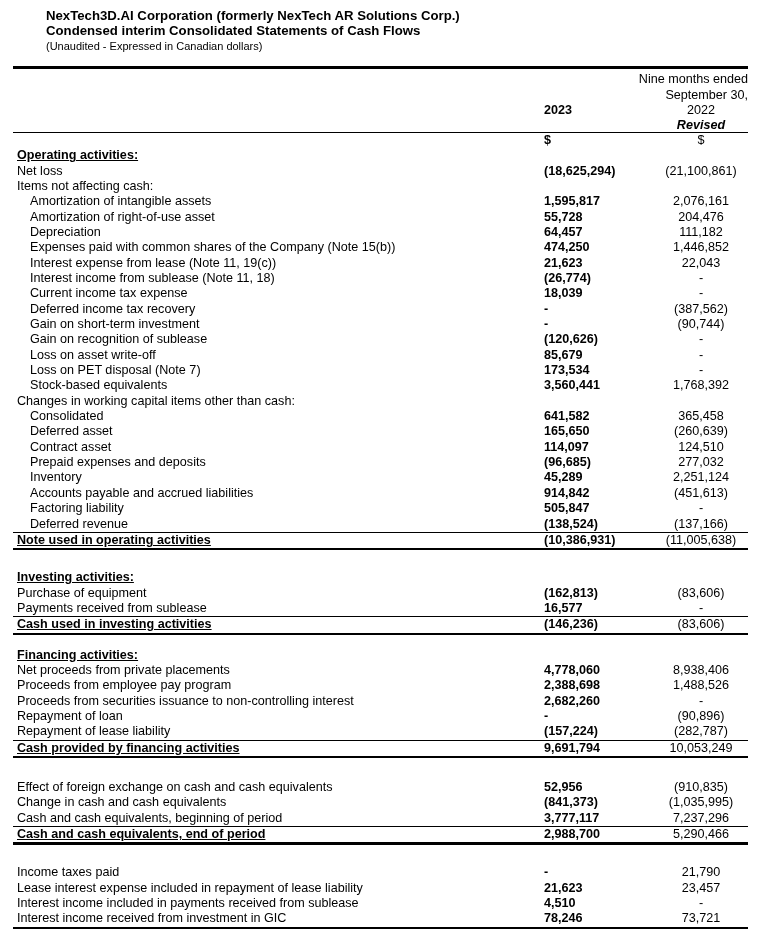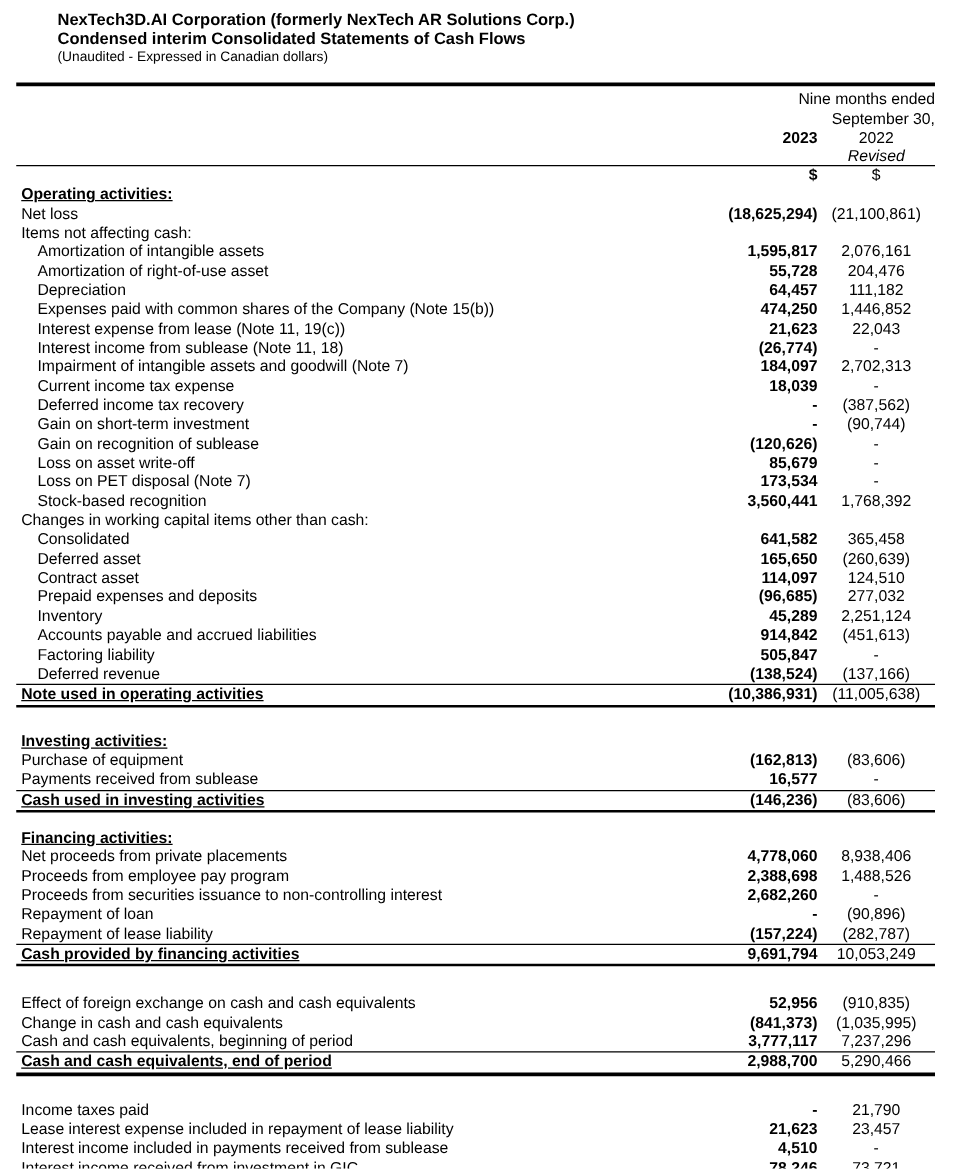--- a/index.html
+++ b/index.html
@@ -44,32 +44,31 @@
   .hrow:first-child { margin-top: 3px; }
   .lbl {
     flex: 1 1 auto;
     padding-left: 4px;
     white-space: nowrap;
     overflow: hidden;
   }
   .lbl.ind { padding-left: 17px; }
   .c1 {
     flex: 0 0 110px;
-    text-align: right;
     font-weight: bold;
     white-space: nowrap;
   }
   .c2 {
     flex: 0 0 94px;
     text-align: center;
     white-space: nowrap;
   }
   .bold .lbl { font-weight: bold; text-decoration: underline; }
   .hdr-right { text-align: right; }
-  .italic { font-style: italic; font-weight: normal; }
+  .italic { font-style: italic; font-weight: bold; }
   .revised-row { height: 14px; line-height: 14px; border-bottom: 1px solid #000; }
   .dollar-row { height: 15px; line-height: 15px; }
   .rule-thin  { border-bottom: 1px solid #000; }
   .rule-medium{ border-bottom: 2px solid #000; }
   .rule-thick { border-bottom: 3px solid #000; }
   .spacer { width: 100%; }
 </style>
 </head>
 <body>
 
@@ -149,25 +148,20 @@
           <span class="lbl ind">Interest expense from lease (Note 11, 19(c))</span>
           <span class="c1">21,623</span>
           <span class="c2">22,043</span>
         </div>
         <div class="row">
           <span class="lbl ind">Interest income from sublease (Note 11, 18)</span>
           <span class="c1">(26,774)</span>
           <span class="c2">-</span>
         </div>
         <div class="row">
-          <span class="lbl ind">Impairment of intangible assets and goodwill (Note 7)</span>
-          <span class="c1">184,097</span>
-          <span class="c2">2,702,313</span>
-        </div>
-        <div class="row">
           <span class="lbl ind">Current income tax expense</span>
           <span class="c1">18,039</span>
           <span class="c2">-</span>
         </div>
         <div class="row">
           <span class="lbl ind">Deferred income tax recovery</span>
           <span class="c1">-</span>
           <span class="c2">(387,562)</span>
         </div>
         <div class="row">
@@ -184,21 +178,21 @@
           <span class="lbl ind">Loss on asset write-off</span>
           <span class="c1">85,679</span>
           <span class="c2">-</span>
         </div>
         <div class="row">
           <span class="lbl ind">Loss on PET disposal (Note 7)</span>
           <span class="c1">173,534</span>
           <span class="c2">-</span>
         </div>
         <div class="row">
-          <span class="lbl ind">Stock-based recognition</span>
+          <span class="lbl ind">Stock-based equivalents</span>
           <span class="c1">3,560,441</span>
           <span class="c2">1,768,392</span>
         </div>
         <div class="row">
           <span class="lbl">Changes in working capital items other than cash:</span>
           <span class="c1"></span>
           <span class="c2"></span>
         </div>
         <div class="row">
           <span class="lbl ind">Consolidated</span>

